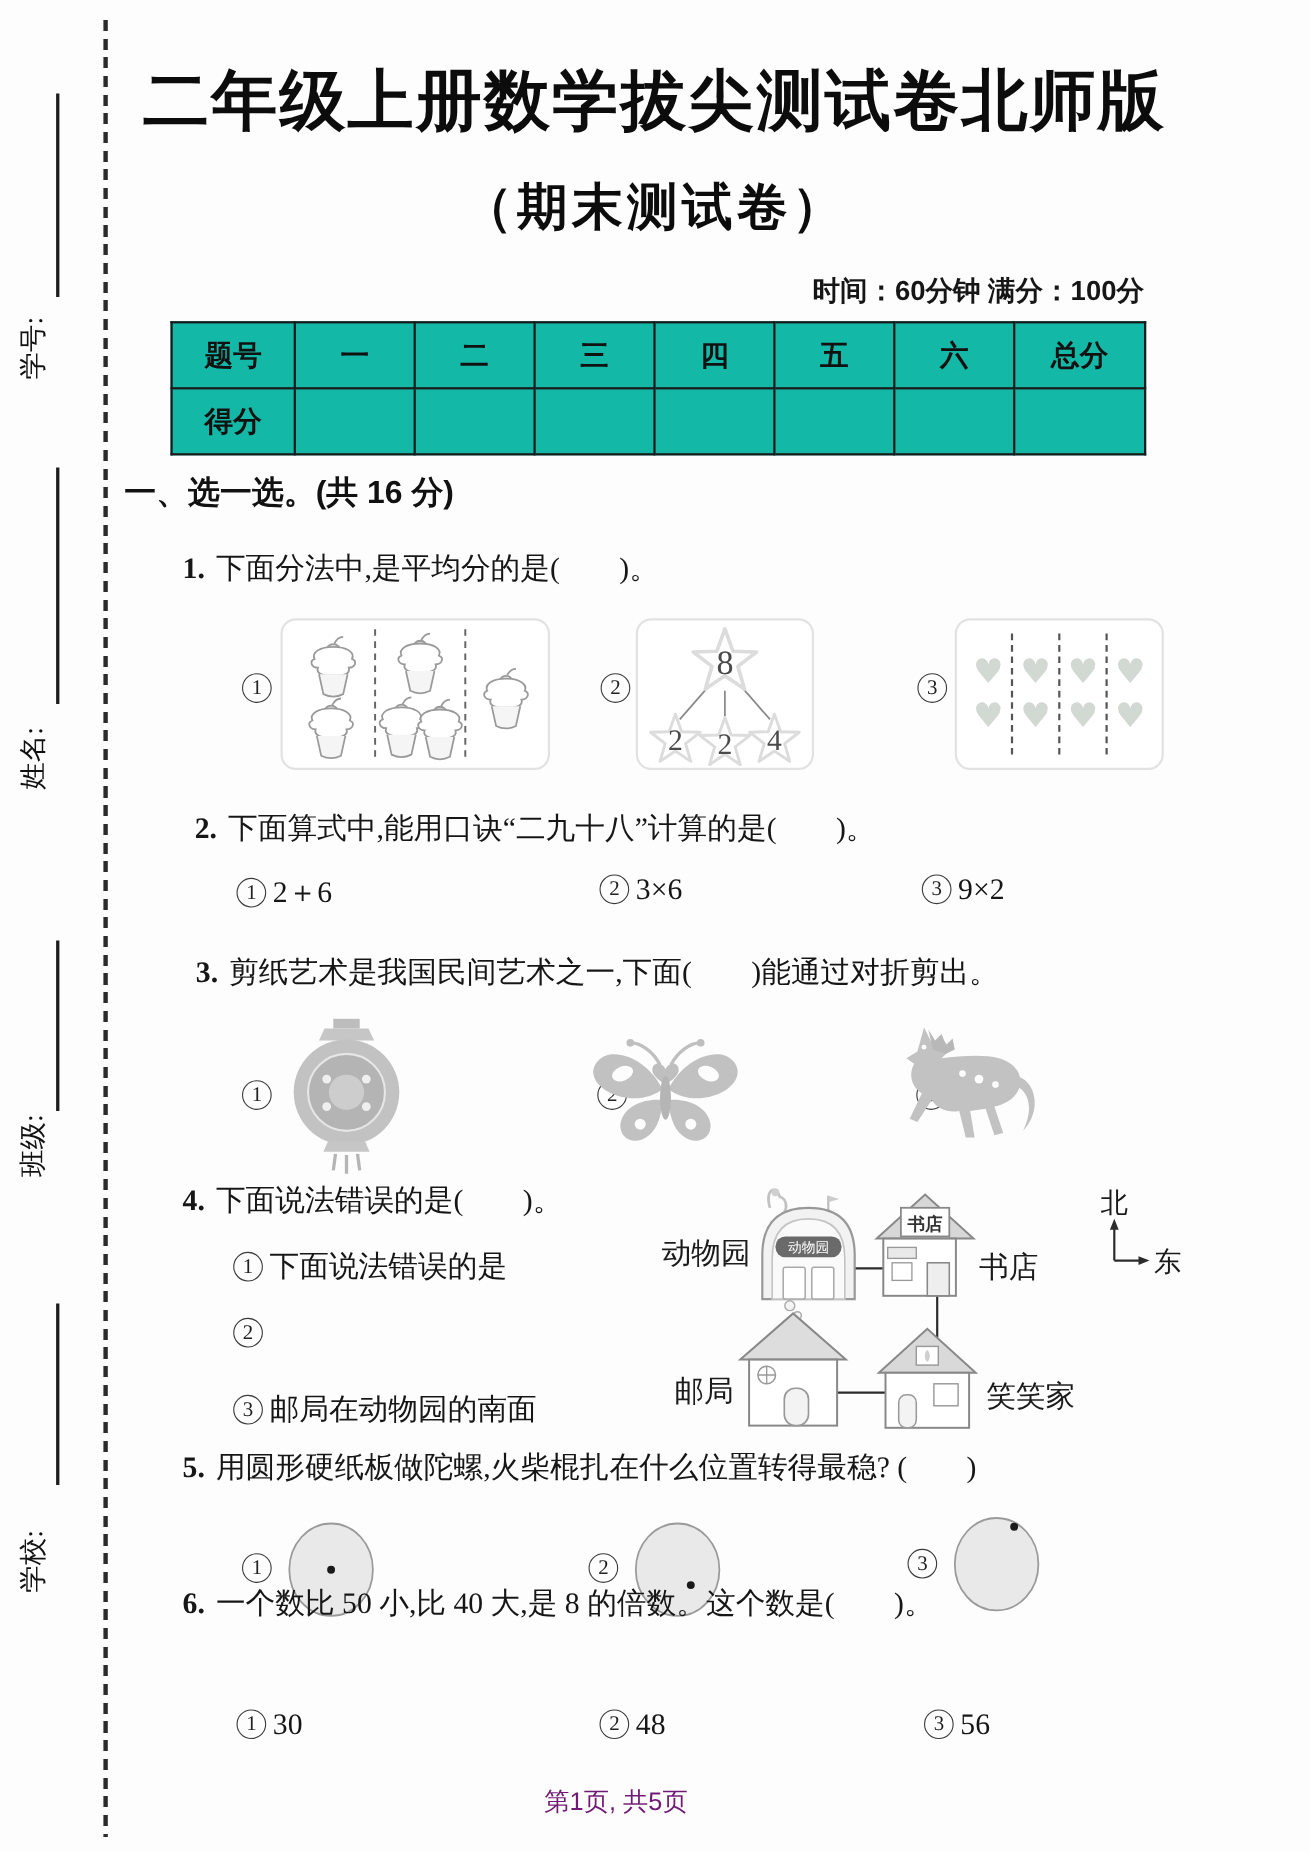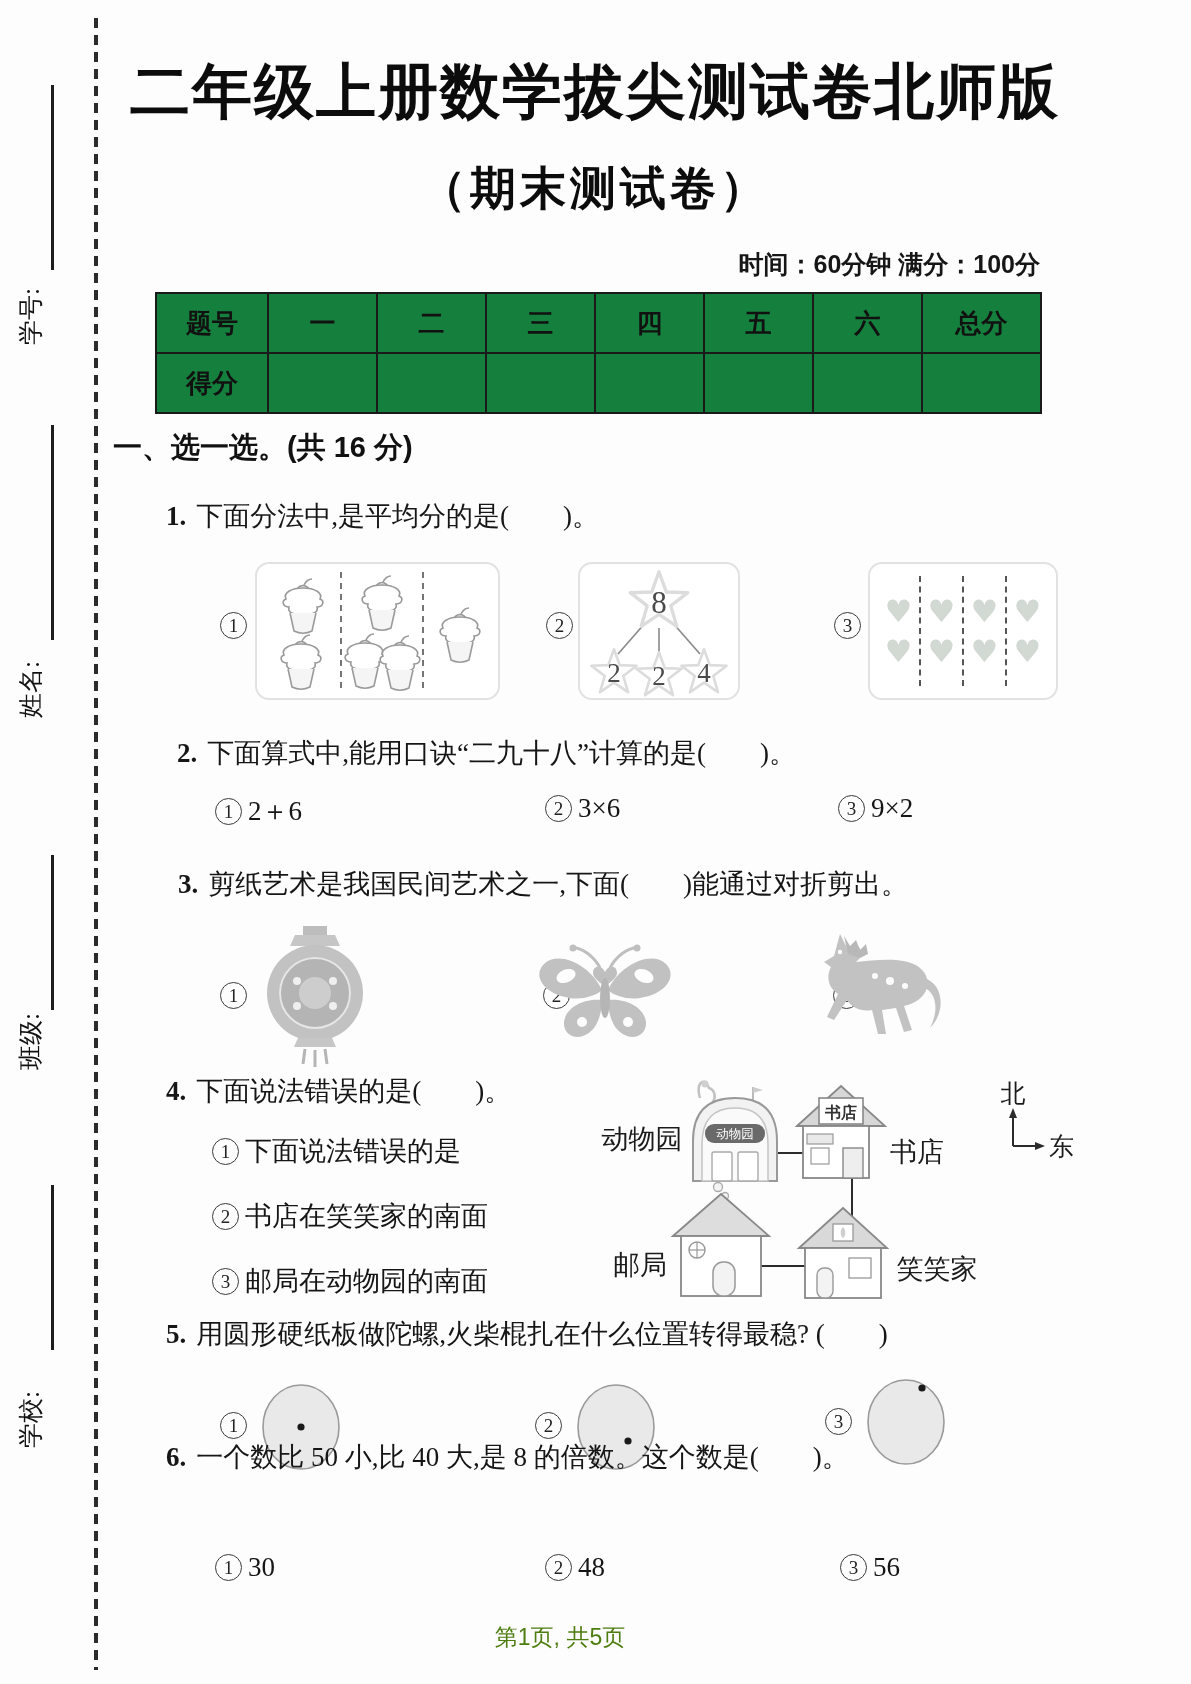--- a/index.html
+++ b/index.html
@@ -16,28 +16,28 @@
   .stmt{font-size:26px;}
   .circ{display:inline-flex;align-items:center;justify-content:center;width:27px;height:27px;
         border:1.7px solid #3a3a3a;border-radius:50%;font-size:19px;line-height:1;
         box-sizing:border-box;color:#222;flex:0 0 auto;}
   .opt{font-size:27px;display:flex;align-items:center;gap:6px;}
   .card{border:2.5px solid #e2e2e2;border-radius:14px;background:#fff;box-sizing:border-box;}
   .vline{width:2.5px;background:#1d1d1d;}
   .rotlab{font-size:25px;text-align:center;transform:rotate(-90deg);transform-origin:center;
           white-space:nowrap;color:#111;}
   .dashline{width:4px;background:repeating-linear-gradient(to bottom,#2b2b2b 0 10px,transparent 10px 17px);}
-  table.score{border-collapse:collapse;table-layout:fixed;background:#15803d;}
+  table.score{border-collapse:collapse;table-layout:fixed;background:#14b8a6;}
   table.score td{border:2px solid #1a1a1a;text-align:center;height:56px;
         font-family:"Liberation Sans","DejaVu Sans",sans-serif;font-weight:700;font-size:26px;color:#111;}
   .hearts{display:flex;height:100%;padding:12px 8px;box-sizing:border-box;}
   .hcol{flex:1;display:flex;flex-direction:column;align-items:center;justify-content:center;gap:9px;}
   .hcol:not(:last-child){border-right:2px dashed #555;}
   .heart{font-family:"DejaVu Sans",sans-serif;font-size:31px;color:#d2d8d2;line-height:1;}
-  .footer{font-size:23px;text-align:center;color:#4d7c0f;}
+  .footer{font-size:23px;text-align:center;color:#701a75;}
 </style>
 </head>
 <body>
 
 <div class="abs dashline" style="left:94px;top:18px;height:1652px;"></div>
 
 <div class="abs vline" style="left:51px;top:85px;height:185px;"></div>
 <div class="abs rotlab" style="left:-18px;top:300px;width:96px;">学号:</div>
 
 <div class="abs vline" style="left:51px;top:425px;height:215px;"></div>
@@ -227,21 +227,20 @@
 
 <div class="abs qline" style="left:166px;top:1073px;">
   <b>4.</b><span>下面说法错误的是(　　)。</span>
 </div>
 <div class="opt abs stmt" style="left:212px;top:1133px;">
   <span class="circ">1</span>
     <span>下面说法错误的是</span>
 </div>
 <div class="opt abs stmt" style="left:212px;top:1198px;">
   <span class="circ">2</span>
-    <span>书店在笑笑家的南面</span>
 </div>
 <div class="opt abs stmt" style="left:212px;top:1263px;">
   <span class="circ">3</span>
     <span>邮局在动物园的南面</span>
 </div>
 <div class="abs" style="left:585px;top:1078px;">
   <svg width="490" height="228" viewBox="0 0 490 228">
 
     <line x1="192" y1="75" x2="218" y2="75" stroke="#2c2c2c" stroke-width="2"></line>
     <line x1="137" y1="124" x2="137" y2="152" stroke="#2c2c2c" stroke-width="2"></line>

